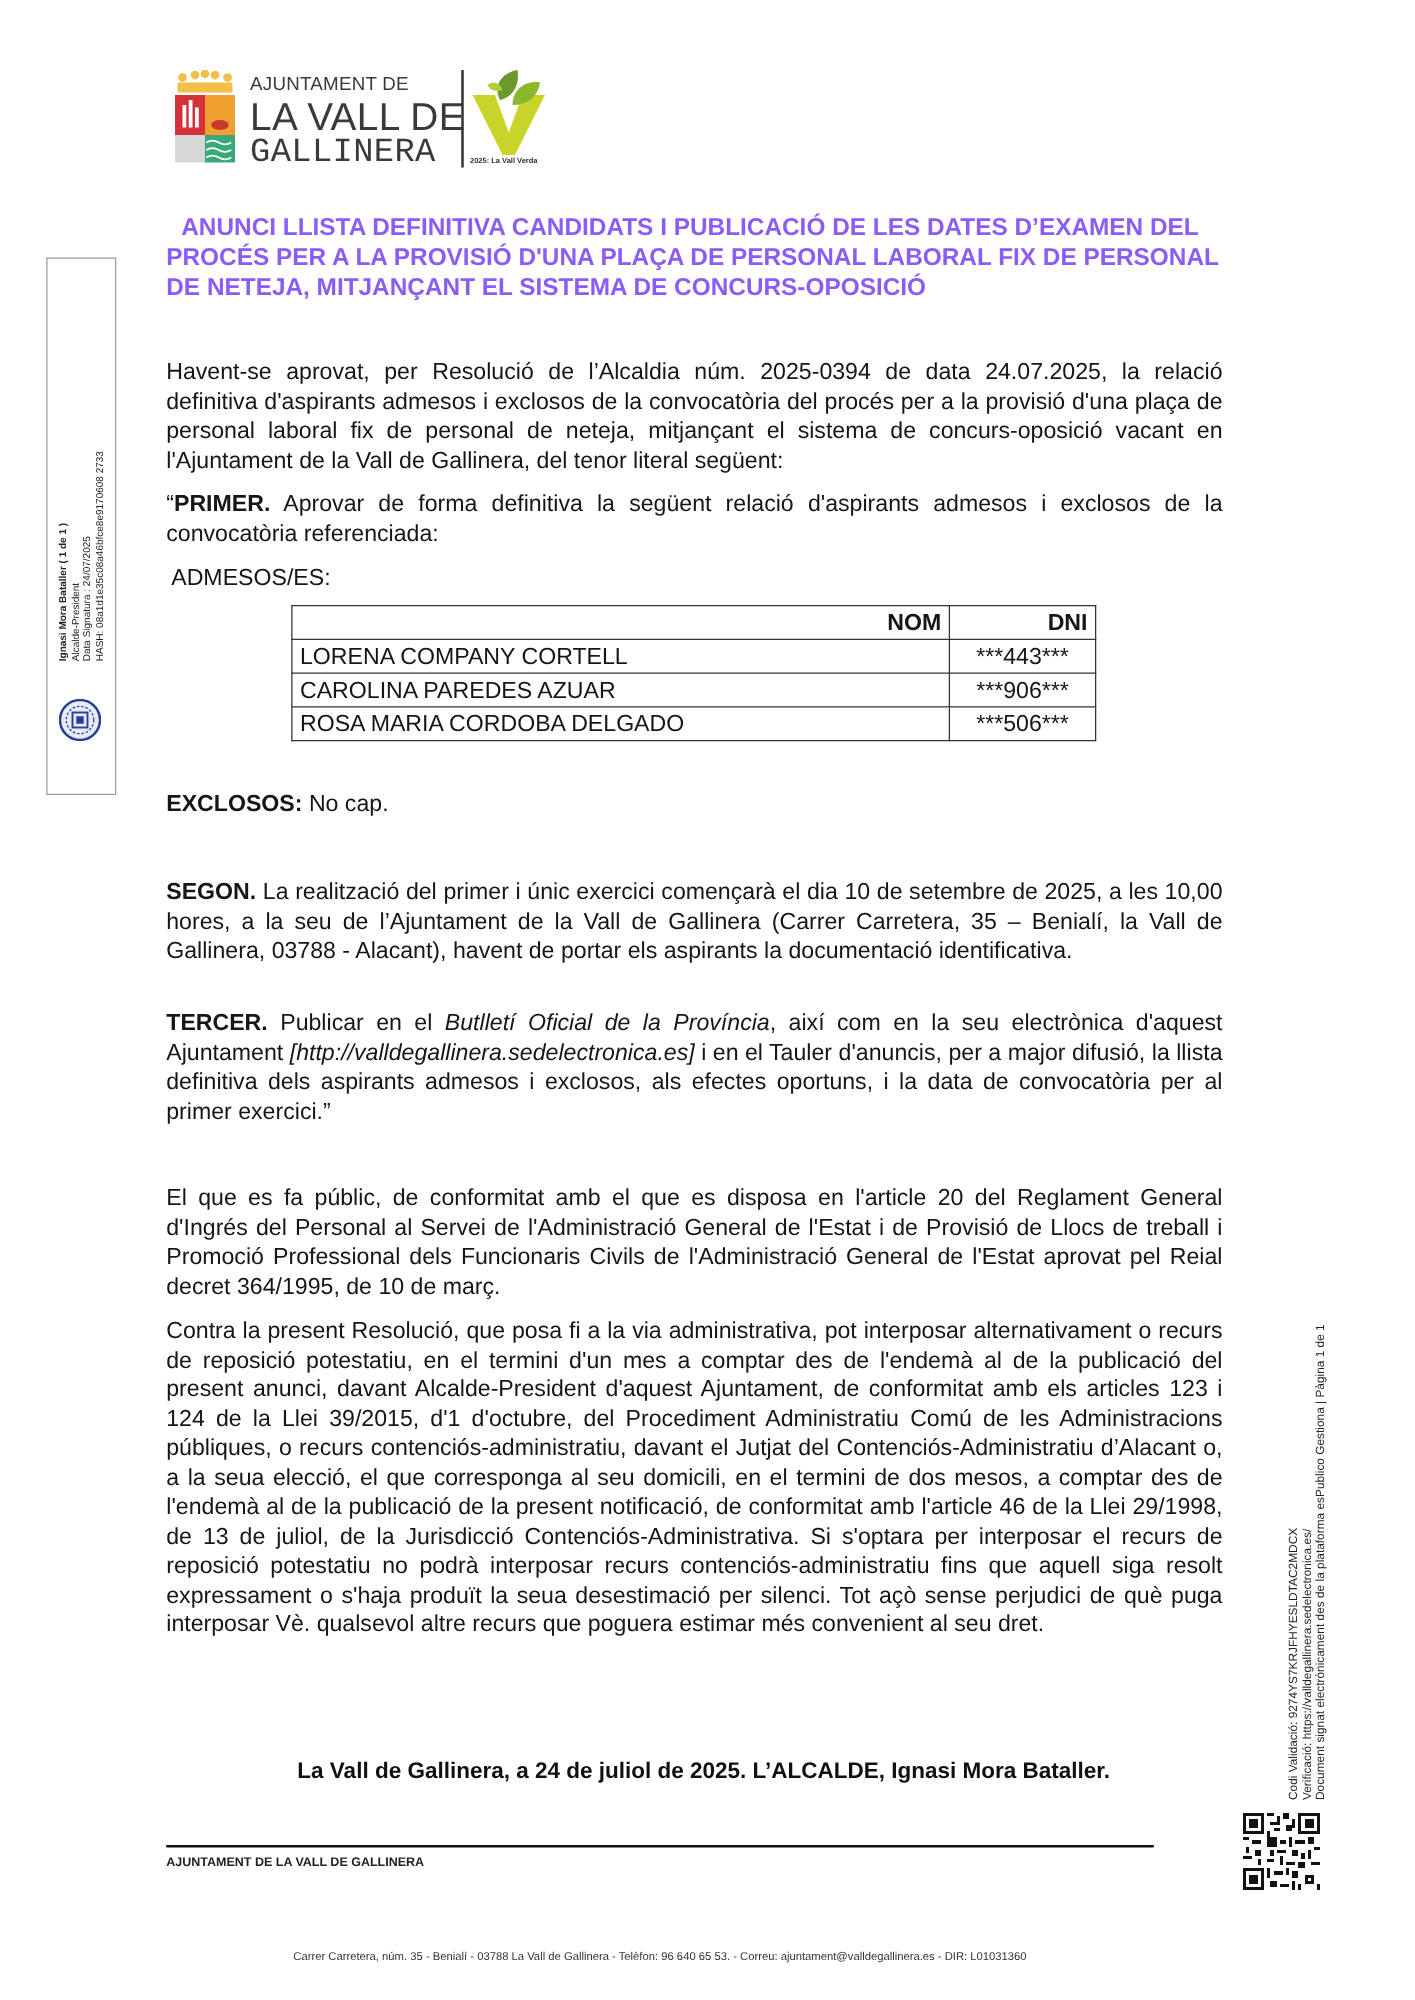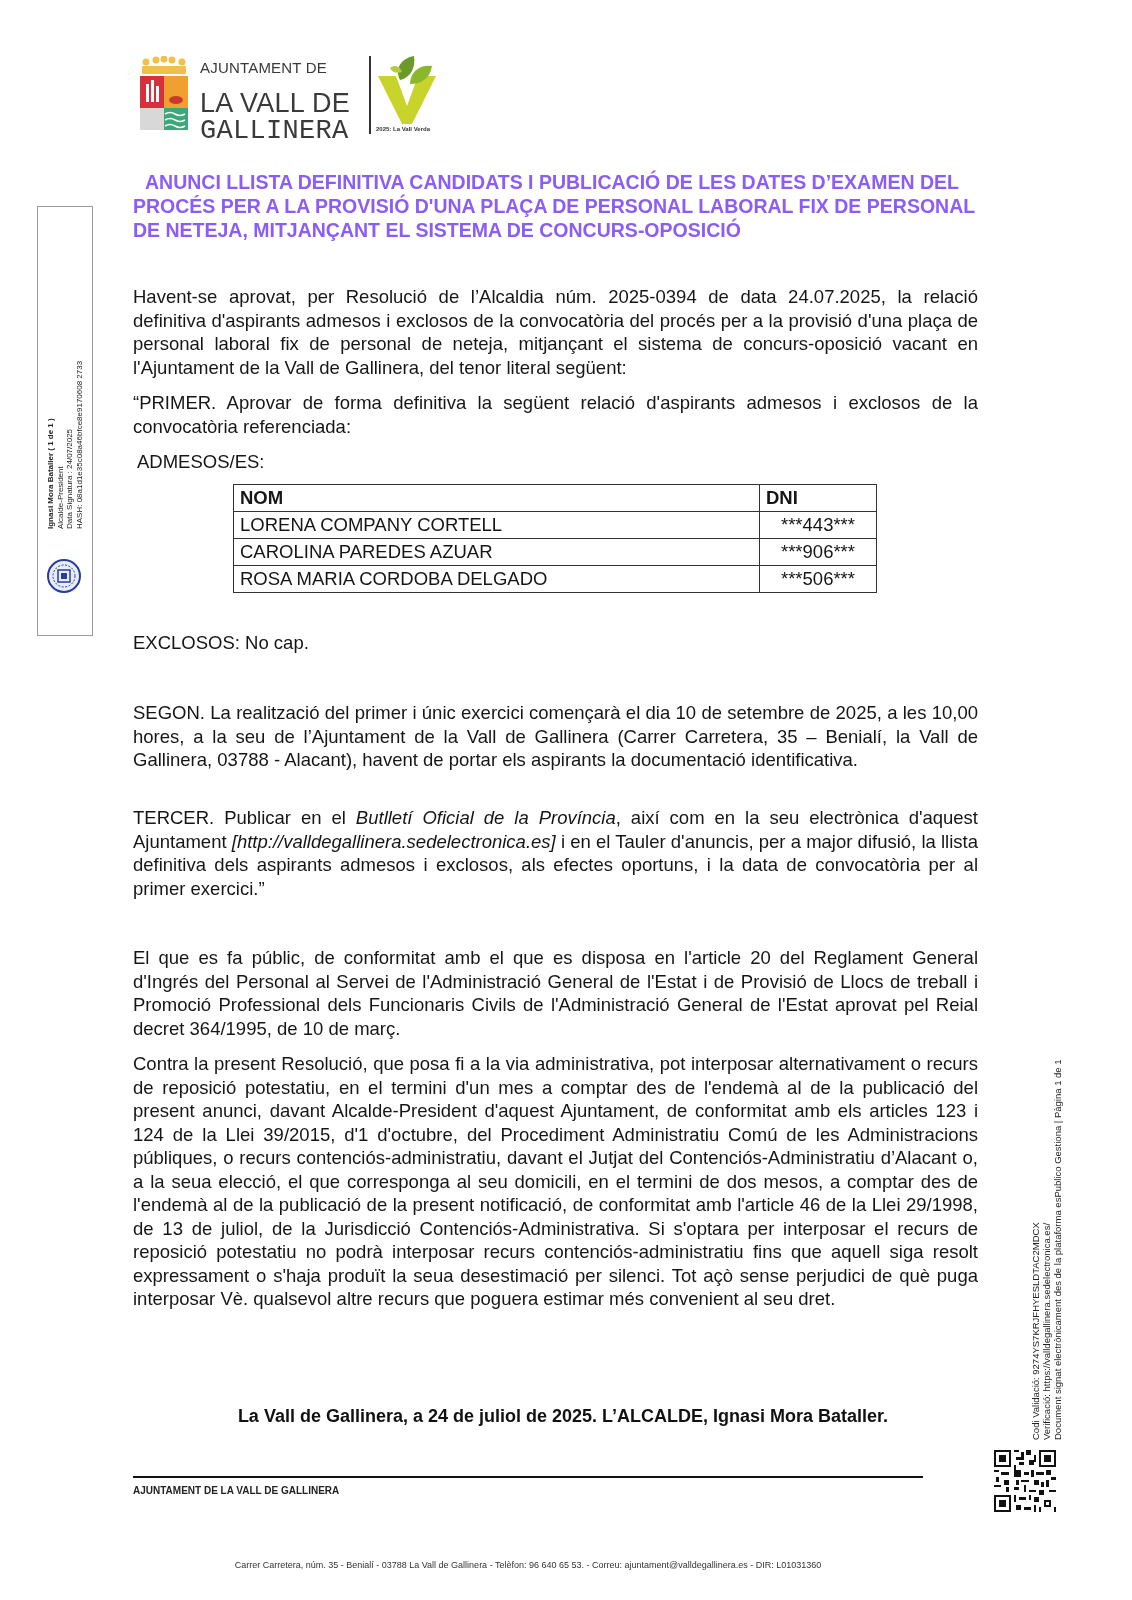--- a/index.html
+++ b/index.html
@@ -7,21 +7,21 @@
     width: 1132px; height: 1600px; position: relative; overflow: hidden;
     font-family: "Liberation Sans", sans-serif; color: #111111;
   }
   .abs { position: absolute; }
 
   
   .logo { left: 138px; top: 52px; width: 300px; height: 84px; }
   .shield { position: absolute; left: 0; top: 4px; width: 52px; height: 78px; }
   .logo-text { position: absolute; left: 62px; top: 8px; color: #3a3a3a; line-height: 1; }
   .logo-small { font-size: 15px; letter-spacing: 0.2px; }
-  .logo-big { font-size: 27px; margin-top: 15px; letter-spacing: 0.3px; }
+  .logo-big { font-size: 31px; margin-top: 3px; letter-spacing: 0.3px; }
   .logo-big2 { font-size: 27px; margin-top: 1px; letter-spacing: 0.3px; font-family: Liberation Mono, monospace; }
   .logo-sep { position: absolute; left: 231px; top: 4px; width: 2px; height: 78px; background: #333; }
   .green-v { position: absolute; left: 238px; top: 2px; width: 62px; height: 70px; }
   .green-caption { position: absolute; left: 238px; top: 74px; font-size: 6px; font-weight: bold; color: #333; white-space: nowrap; }
 
   
   .sig-box { left: 37px; top: 206px; width: 54px; height: 428px; border: 1px solid #9a9a9a; }
   .sig-text {
     position: absolute; left: 50%; top: 222px;
     transform: translate(-50%, -50%) rotate(-90deg);
@@ -33,30 +33,30 @@
   
   .title {
     left: 133px; top: 170px; width: 850px;
     font-weight: bold; font-size: 19.5px; line-height: 24px; color: #8b5cf6;
   }
 
   .para {
     left: 133px; width: 845px;
     font-size: 18.5px; line-height: 23.5px; text-align: justify; color: #161616;
   }
-  .para b { font-weight: normal; }
+  .para b { font-weight: bold; }
   .para i { font-style: italic; }
 
   
   table.adm {
     position: absolute; left: 233px; top: 484px; width: 644px;
     border-collapse: collapse; font-size: 18.5px; color: #161616;
   }
   table.adm th, table.adm td { border: 1px solid #333; height: 26px; padding: 0 6px; }
-  table.adm th { font-weight: bold; text-align: left; }
+  table.adm th { font-weight: bold; text-align: right; }
   table.adm td.dni { text-align: center; width: 104px; }
 
   .sign-line {
     left: 133px; width: 860px; top: 1406px; text-align: center;
     font-weight: bold; font-size: 18px; color: #111;
   }
 
   .footer-rule { left: 133px; top: 1476px; width: 790px; height: 2px; background: #111; }
   .footer-org { left: 133px; width: 790px; top: 1485px; text-align: left; font-size: 10px; font-weight: bold; color: #222; }
   .footer-addr { left: 133px; width: 790px; top: 1560px; text-align: center; font-size: 9px; color: #333; white-space: nowrap; }

